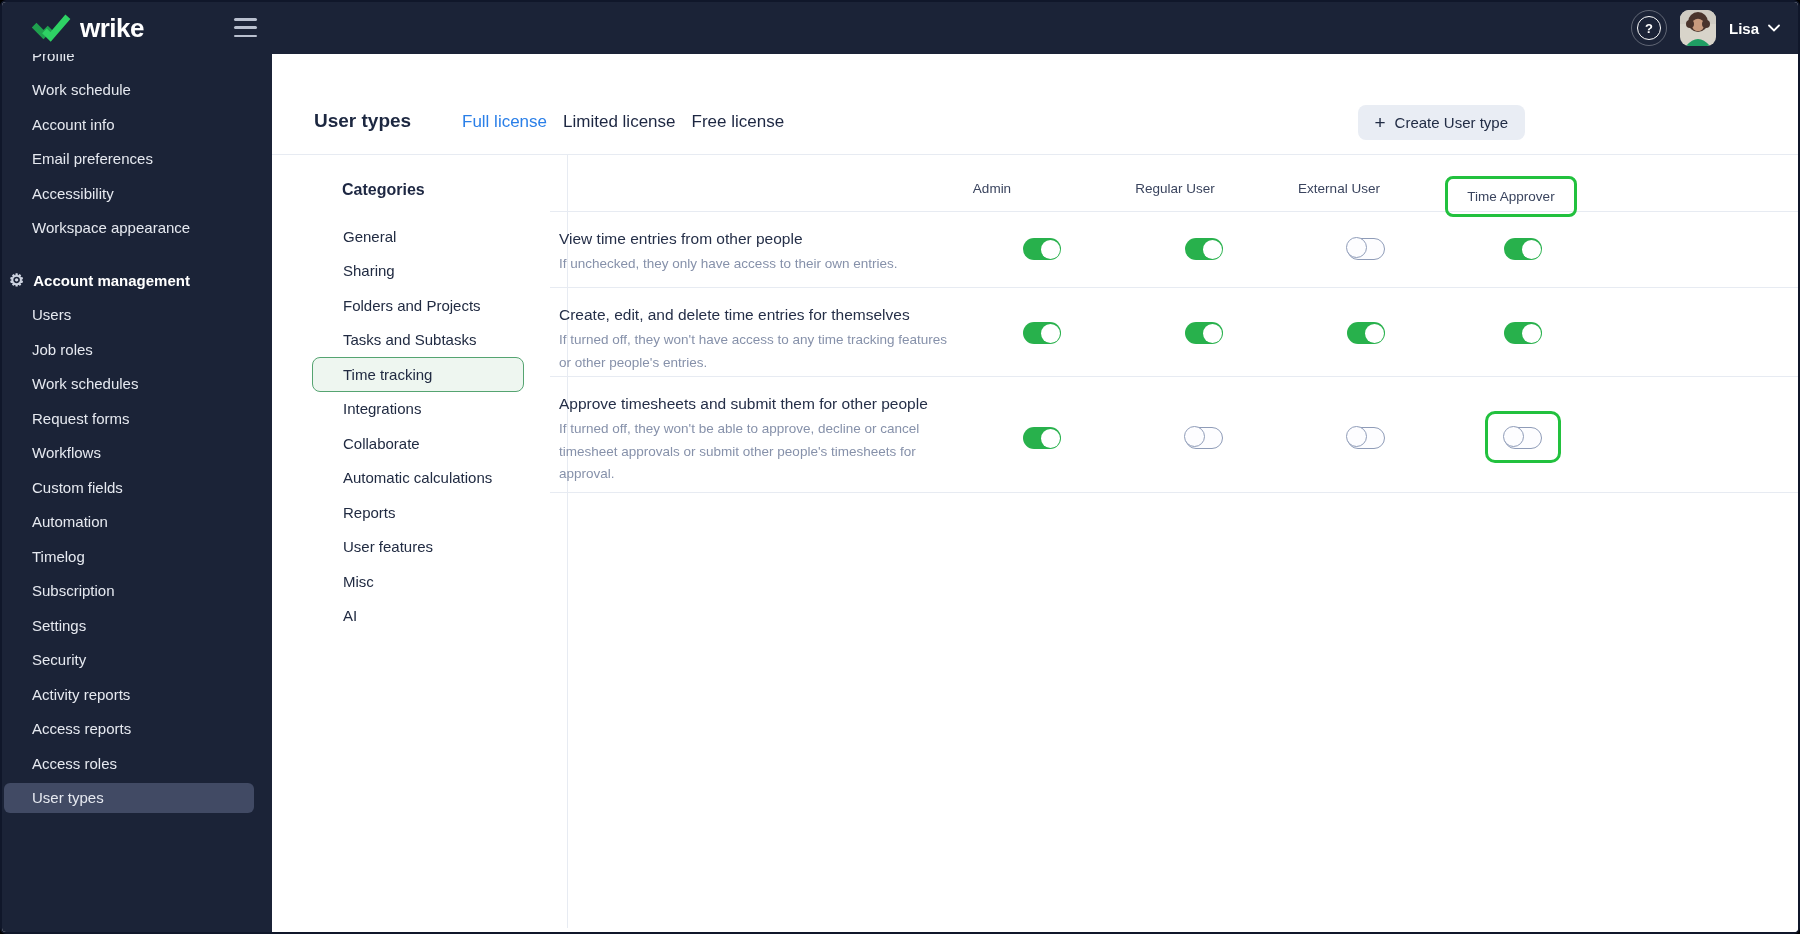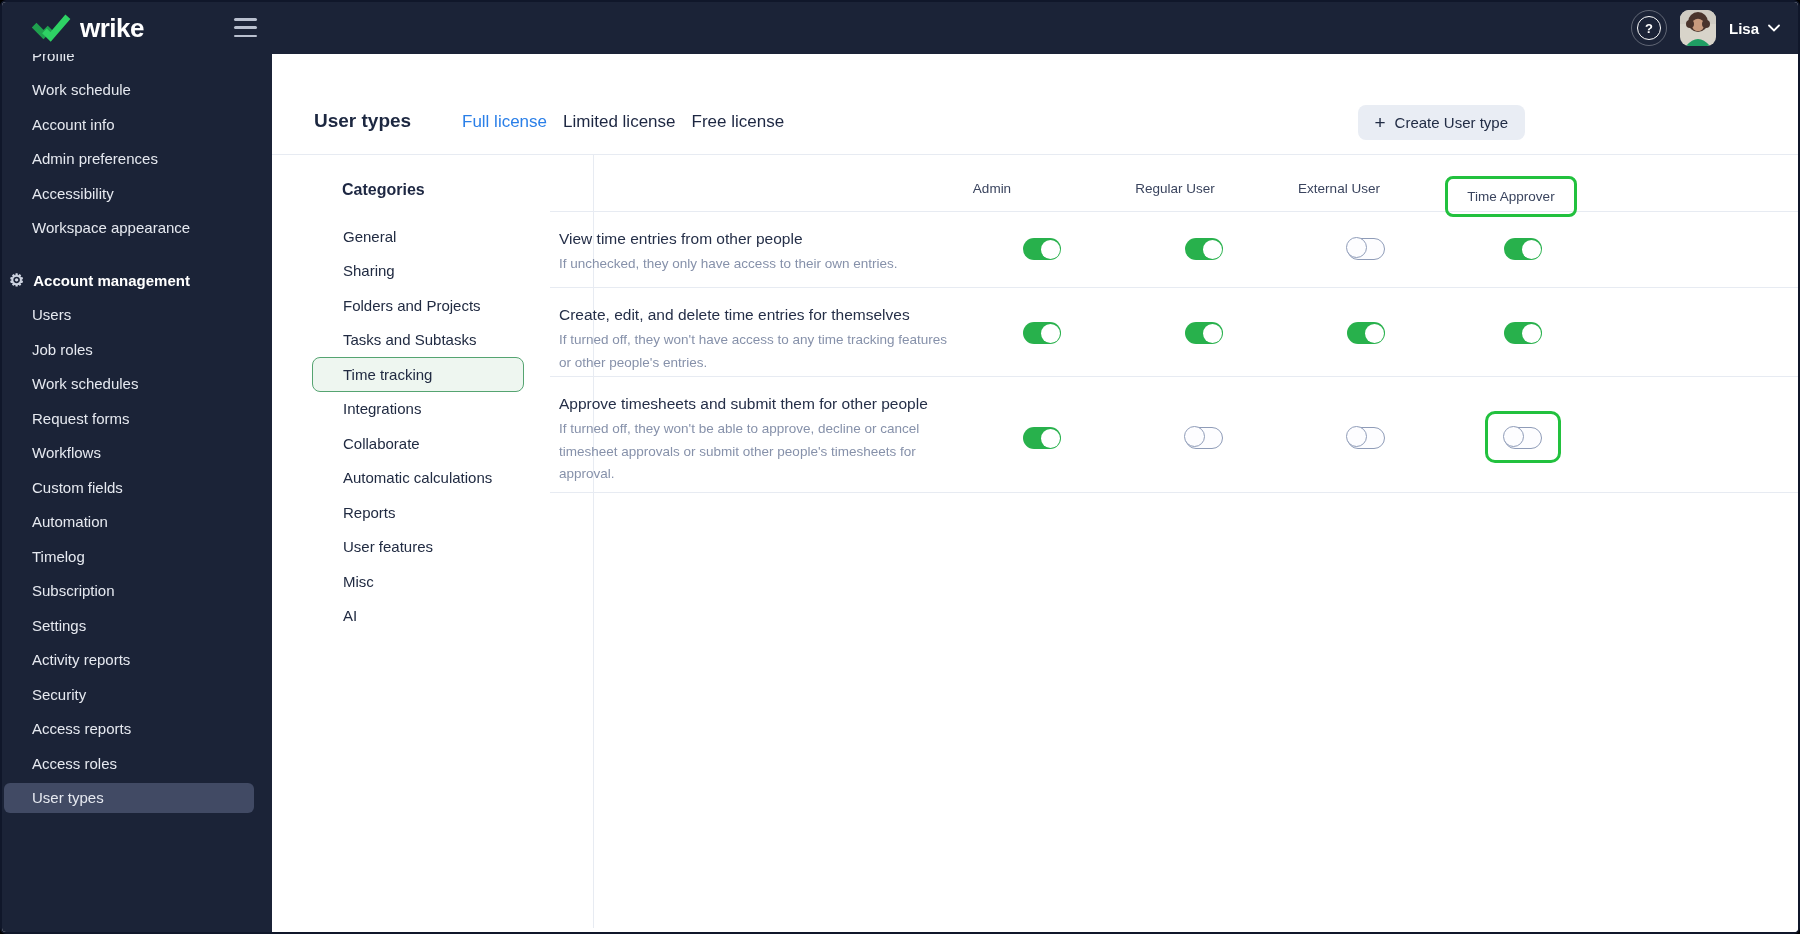--- a/index.html
+++ b/index.html
@@ -49,21 +49,21 @@
   .tabs{position:absolute;left:190px;top:58px;display:flex;gap:16px;}
   .tab{font-size:17px;color:#1d2742;cursor:pointer;}
   .tab.active{color:var(--tab_active_blue);}
   .create-btn{position:absolute;right:273px;top:51px;height:35px;display:flex;align-items:center;gap:9px;
               padding:0 17px;background:var(--button_bg);border:none;border-radius:8px;font-size:15px;
               color:#212c45;font-family:inherit;cursor:pointer;}
   .plus{font-size:19px;font-weight:400;line-height:1;color:#212c45;}
   .header-divider{position:absolute;top:100px;left:0;right:0;height:1px;background:var(--divider);}
 
   
-  .categories{position:absolute;left:0;top:101px;width:322px;bottom:4px;border-right:1px solid var(--divider);}
+  .categories{position:absolute;left:0;top:101px;width:296px;bottom:4px;border-right:1px solid var(--divider);}
   .cat-title{position:absolute;left:70px;top:26px;font-size:16px;font-weight:700;color:#1d2742;}
   .cat-list{position:absolute;left:40px;top:64px;width:212px;list-style:none;}
   .cat-item{height:34.5px;display:flex;align-items:center;padding-left:30px;font-size:15px;
             color:#212b42;border-radius:8px;cursor:pointer;border:1px solid transparent;}
   .cat-item.selected{background:var(--category_selected_bg);border:1px solid var(--category_selected_border);}
 
   
   .thead{position:absolute;left:278px;right:0;top:101px;height:57px;border-bottom:1px solid var(--divider);}
   .col-label{position:absolute;top:26px;transform:translateX(-50%);font-size:13.5px;color:#3a445e;}
   .c0{left:442px;} .c1{left:625px;} .c2{left:789px;}
@@ -129,39 +129,39 @@
           </svg>
       </span>
     </div>
   </header>
 
   <aside class="sidebar">
     <ul class="nav-list">
       <li class="nav-item first">Profile</li>
       <li class="nav-item">Work schedule</li>
       <li class="nav-item">Account info</li>
-      <li class="nav-item">Admin preferences</li>
+      <li class="nav-item">Email preferences</li>
       <li class="nav-item">Accessibility</li>
       <li class="nav-item">Workspace appearance</li>
       <li class="nav-section">
         <span class="gear">⚙</span>
         <span>Account management</span>
       </li>
       <li class="nav-item">Users</li>
       <li class="nav-item">Job roles</li>
       <li class="nav-item">Work schedules</li>
       <li class="nav-item">Request forms</li>
       <li class="nav-item">Workflows</li>
       <li class="nav-item">Custom fields</li>
       <li class="nav-item">Automation</li>
       <li class="nav-item">Timelog</li>
       <li class="nav-item">Subscription</li>
       <li class="nav-item">Settings</li>
+      <li class="nav-item">Security</li>
       <li class="nav-item">Activity reports</li>
-      <li class="nav-item">Security</li>
       <li class="nav-item">Access reports</li>
       <li class="nav-item">Access roles</li>
       <li class="nav-item selected">User types</li>
     </ul>
   </aside>
 
   <main class="main">
     <h1 class="page-title">User types</h1>
     <nav class="tabs">
       <span class="tab active">Full license</span>

